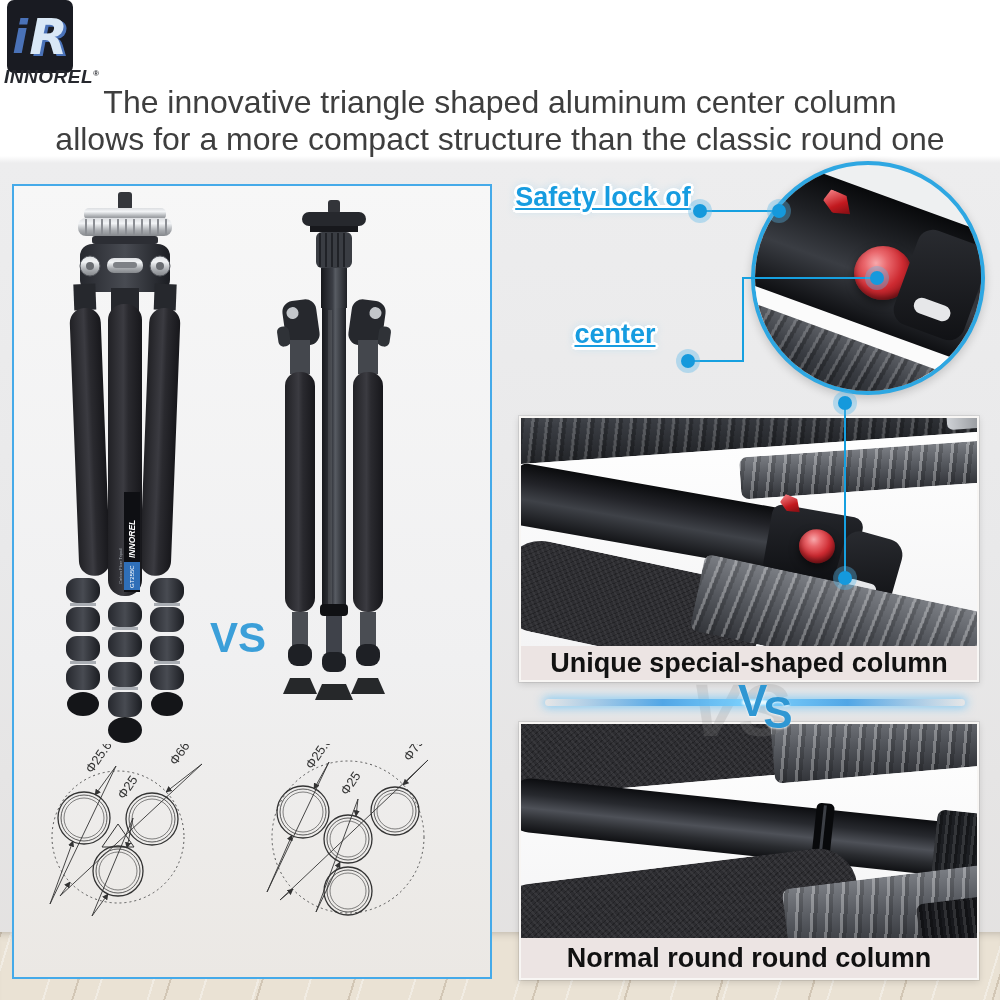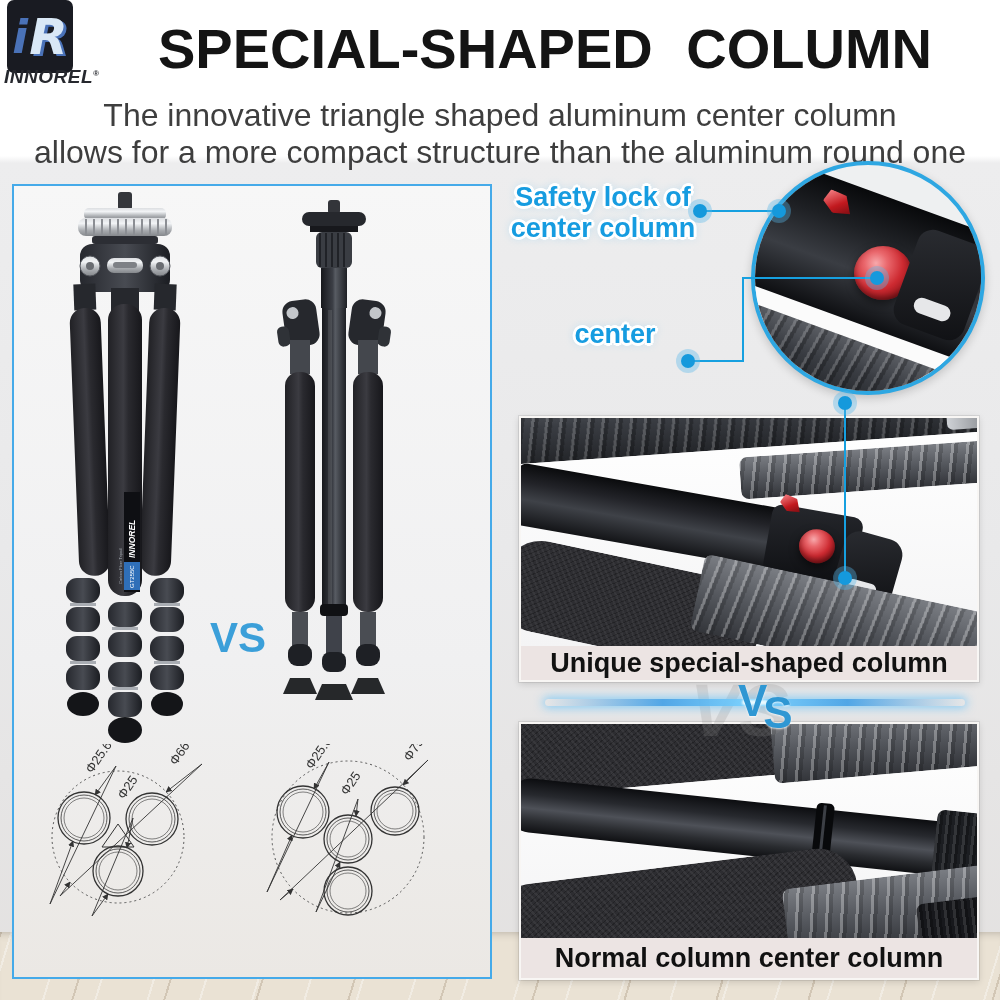--- a/index.html
+++ b/index.html
@@ -9,37 +9,37 @@
   
   .logo{position:absolute;left:7px;top:0;width:66px;height:73px;background:#191b22;border-radius:7px;
     display:flex;align-items:center;justify-content:center;}
   .logo-i{font:italic 800 46px "DejaVu Sans",sans-serif;color:#4a72b8;margin-right:1px;}
   .logo-r{font:italic 800 50px "DejaVu Sans",sans-serif;color:#d9e8f6;text-shadow:3px 2px 0 #4a72b8;}
   .brandline{position:absolute;left:4px;top:66px;width:90px;font:italic 900 19px "Liberation Sans",sans-serif;
     color:#26282e;letter-spacing:.5px;}
   .brandline sup{font-size:8px;}
   .title{position:absolute;left:100px;right:10px;top:16px;text-align:center;
     font:700 56px "Liberation Sans",sans-serif;color:#141414;letter-spacing:0;word-spacing:18px;}
-  .subtitle{position:absolute;left:0;right:0;top:97px;text-align:center;
+  .subtitle{position:absolute;left:0;right:0;top:84px;text-align:center;
     font:400 32px "Liberation Sans",sans-serif;color:#3e3e3e;line-height:37px;}
   
   .floor{position:absolute;left:0;top:932px;width:1000px;height:68px;background:#eae2d4;
     background-image:
       repeating-linear-gradient(107deg,rgba(125,100,70,.22) 0 2px,transparent 2px 88px),
       repeating-linear-gradient(107deg,rgba(255,255,255,.35) 10px 12px,transparent 12px 60px);
     box-shadow:inset 0 8px 10px -8px rgba(0,0,0,.25);}
   
   .panel{position:absolute;left:12px;top:184px;width:476px;height:791px;border:2px solid #45aae9;
     background:linear-gradient(180deg,#f7f7f7 0%,#f0f0f1 60%,#ebe8e4 100%);}
   .vs-panel{position:absolute;left:196px;top:428px;font:800 42px "Liberation Sans",sans-serif;color:#3b9fd9;}
   .dim-svg{position:absolute;}
   .dim-svg text{font:400 13px "Liberation Sans",sans-serif;fill:#333;}
   
   .callout{position:absolute;text-align:center;font:700 27px "Liberation Sans",sans-serif;color:#169ce0;line-height:31px;
-    text-shadow:-2px -2px 0 #fff,2px -2px 0 #fff,-2px 2px 0 #fff,2px 2px 0 #fff,0 -3px 0 #fff,0 3px 0 #fff,-3px 0 0 #fff,3px 0 0 #fff,0 0 9px rgba(130,205,245,.9);}
+    text-shadow:-2px -2px 0 #fff,2px -2px 0 #fff,-2px 2px 0 #fff,2px 2px 0 #fff,0 -3px 0 #fff,0 3px 0 #fff,-3px 0 0 #fff,3px 0 0 #fff,0 0 9px rgba(130,205,245,.9);text-decoration:underline;}
   .callout.safety{left:494px;top:182px;width:218px;}
   .callout.onetouch{left:512px;top:319px;width:206px;line-height:30px;}
   .cline{position:absolute;background:#16a0e0;z-index:40;}
   .cdot{position:absolute;width:14px;height:14px;border-radius:50%;background:#1599dc;z-index:45;
     box-shadow:0 0 0 5px rgba(90,185,235,.38);}
   
   .inset{position:absolute;left:751px;top:161px;width:226px;height:226px;border:4px solid #2ea7e2;border-radius:50%;
     overflow:hidden;background:#eef0f1;z-index:20;box-shadow:0 3px 10px rgba(0,0,0,.18);}
   .inset .band-white{position:absolute;left:-20%;top:64%;width:150%;height:24%;background:#fbfbfb;transform:rotate(20deg);}
   .inset .col{position:absolute;left:-35%;top:13%;width:170%;height:57%;transform:rotate(20deg);
@@ -92,24 +92,23 @@
 
   <div class="floor"></div>
 
   <div class="logo">
     <span class="logo-i">i</span>
     <span class="logo-r">R</span>
   </div>
   <div class="brandline">
     <span>INNOREL</span><sup>®</sup>
   </div>
-  <div class="title">SPECIAL-SHAPED COLUMN</div>
   <div class="subtitle">
     <div>The innovative triangle shaped aluminum center column</div>
-    <div>allows for a more compact structure than the aluminum round one</div>
+    <div>allows for a more compact structure than the classic round one</div>
   </div>
 
   <div class="panel">
 
     <svg class="tripod" style="left:36px;top:6px" width="150" height="556" viewBox="0 0 150 556">
       <defs>
         <linearGradient id="gSil" x1="0" y1="0" x2="0" y2="1">
           <stop offset="0" stop-color="#dcdee1"></stop>
             <stop offset=".3" stop-color="#f2f4f6"></stop>
           <stop offset=".7" stop-color="#a7aaae"></stop>
@@ -288,21 +287,20 @@
       </g>
       <text transform="translate(60 26) rotate(-55)">Φ25.6</text>
       <text transform="translate(95 52) rotate(-55)">Φ25</text>
       <text transform="translate(158 18) rotate(-55)">Φ79</text>
     </svg>
 
   </div>
 
   <div class="callout safety">
     <div>Safety lock of</div>
-    <div>center column</div>
   </div>
   <div class="callout onetouch">
     <div>center</div>
   </div>
 
   <div class="cline" style="left:706px;top:210px;width:74px;height:2px"></div>
   <div class="cline" style="left:694px;top:360px;width:50px;height:2px"></div>
   <div class="cline" style="left:742px;top:278px;width:2px;height:84px"></div>
   <div class="cline" style="left:742px;top:277px;width:136px;height:2px"></div>
   <div class="cline" style="left:844px;top:398px;width:2px;height:180px"></div>
@@ -363,16 +361,16 @@
       <div class="bar roundcol" style="left:-4%;top:78px;width:110%;height:54px;transform:rotate(6deg)">
         <div style="position:absolute;left:62%;top:-6px;width:18px;height:66px;border-radius:5px;background:#08090b">
           <div style="position:absolute;left:7px;top:2px;width:3px;height:62px;background:#3c3f45"></div>
         </div>
         <div class="ridges" style="position:absolute;right:6px;top:-12px;width:64px;height:78px;border-radius:8px;background-color:#1c1e22"></div>
       </div>
       <div class="bar foam" style="left:-6%;top:142px;width:80%;height:88px;transform:rotate(-7deg)"></div>
       <div class="bar carbon" style="left:58%;top:150px;width:55%;height:70px;transform:rotate(-7deg)"></div>
       <div class="ridges" style="position:absolute;right:-12px;bottom:-22px;width:70px;height:60px;border-radius:8px;background-color:#17181c;transform:rotate(-7deg)"></div>
     </div>
-    <div class="caption" style="width:456px;height:40px">Normal column center column</div>
+    <div class="caption" style="width:456px;height:40px">Normal round round column</div>
   </div>
 
 </div>
 
 </body></html>

